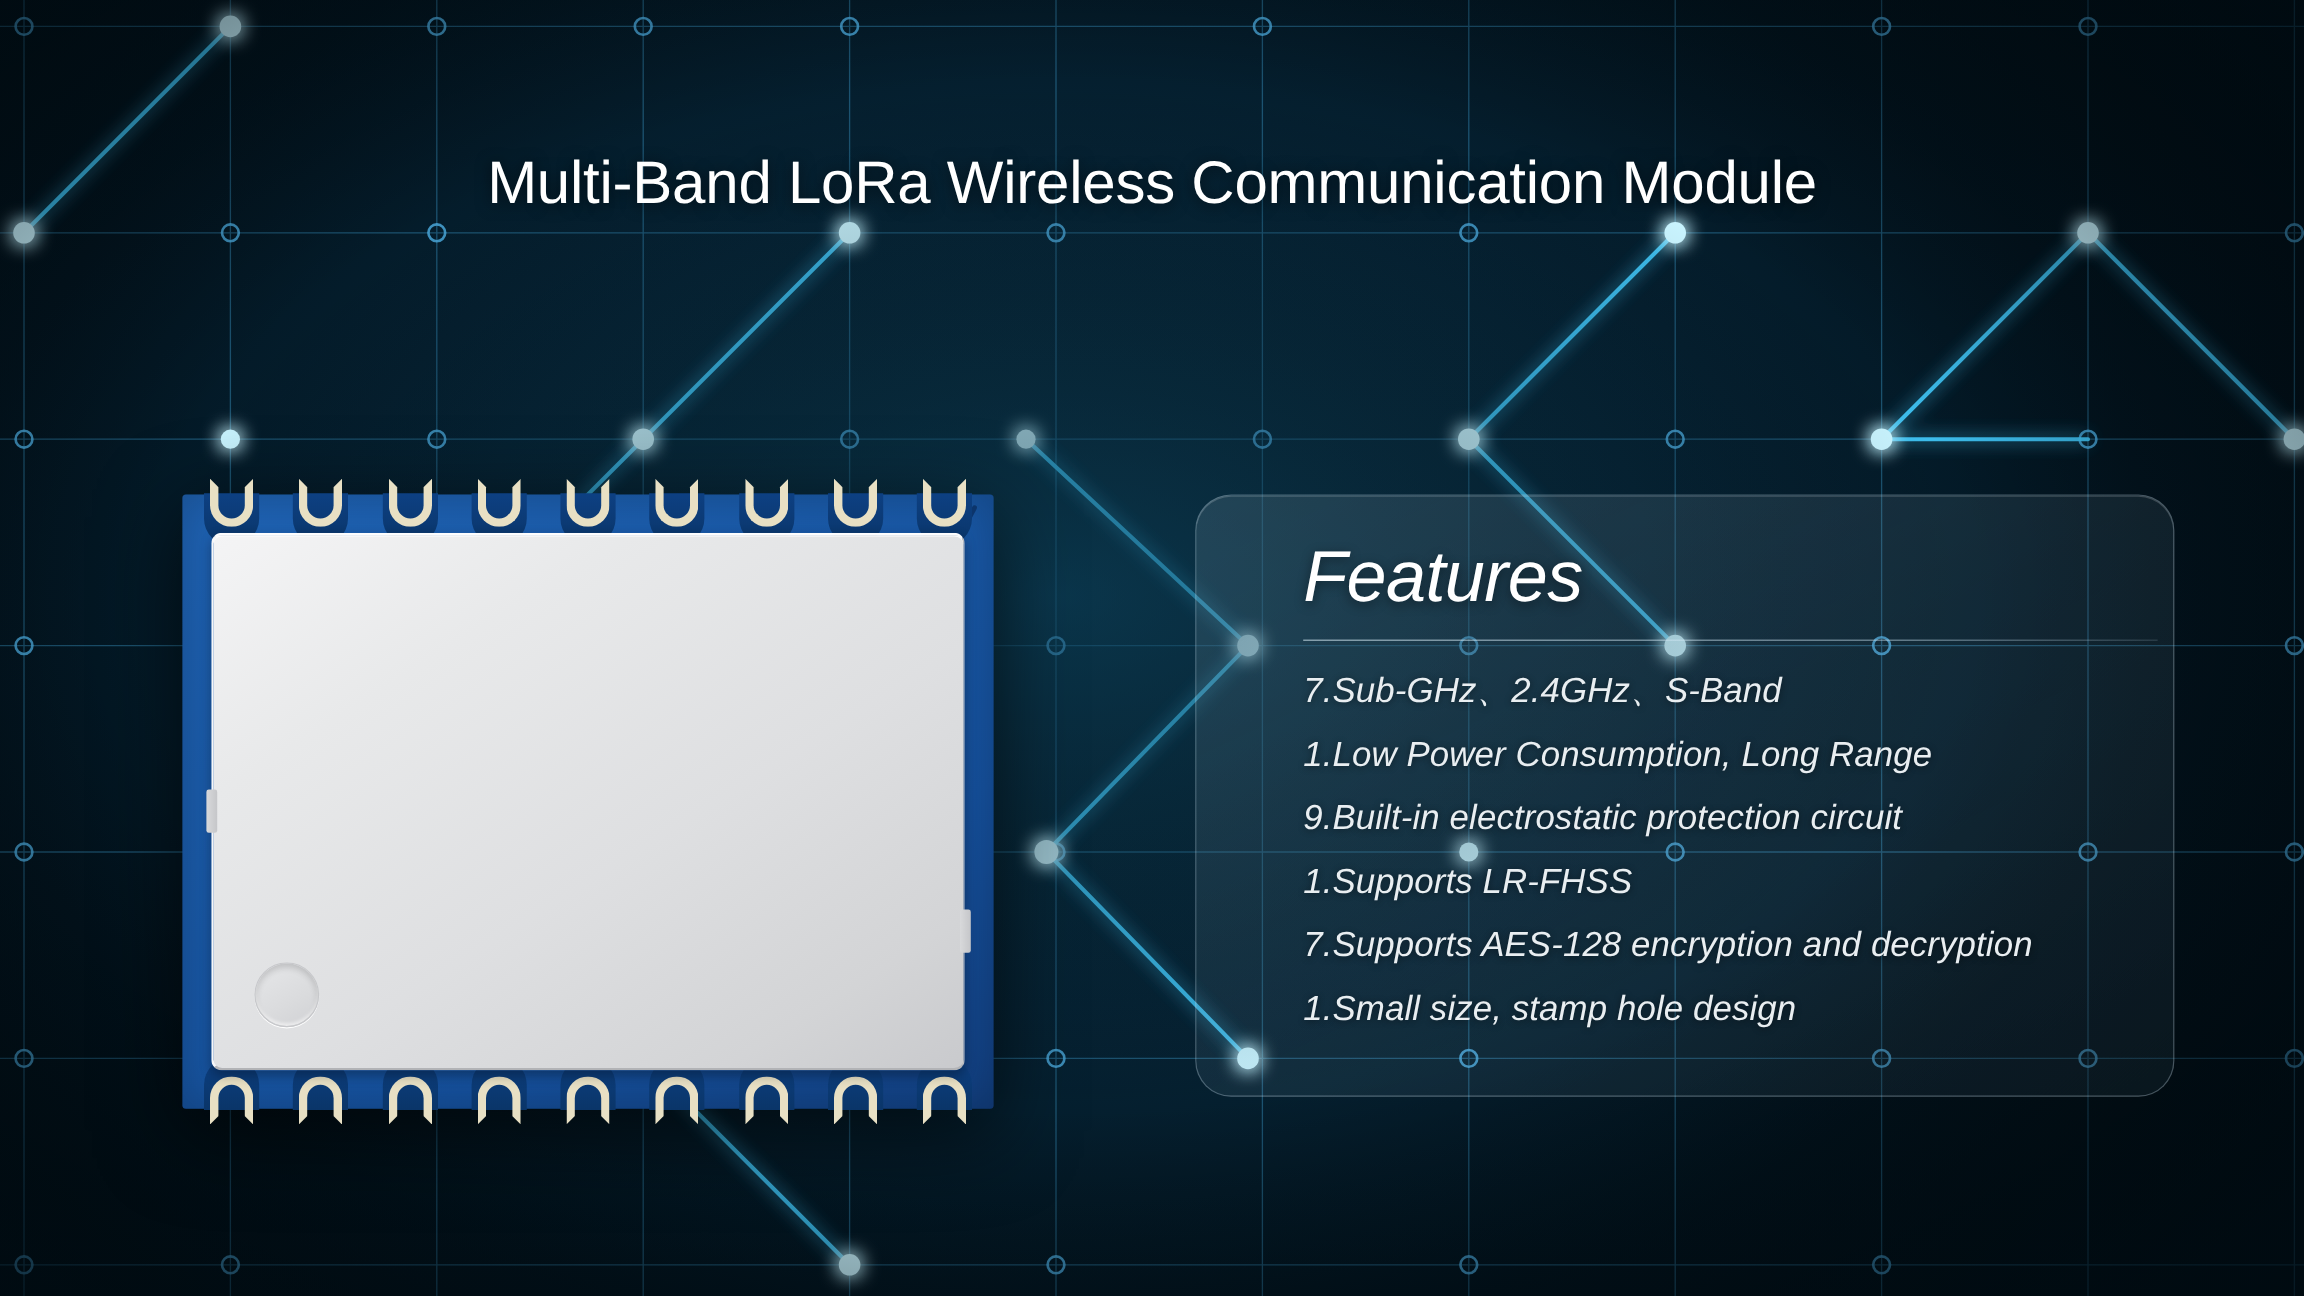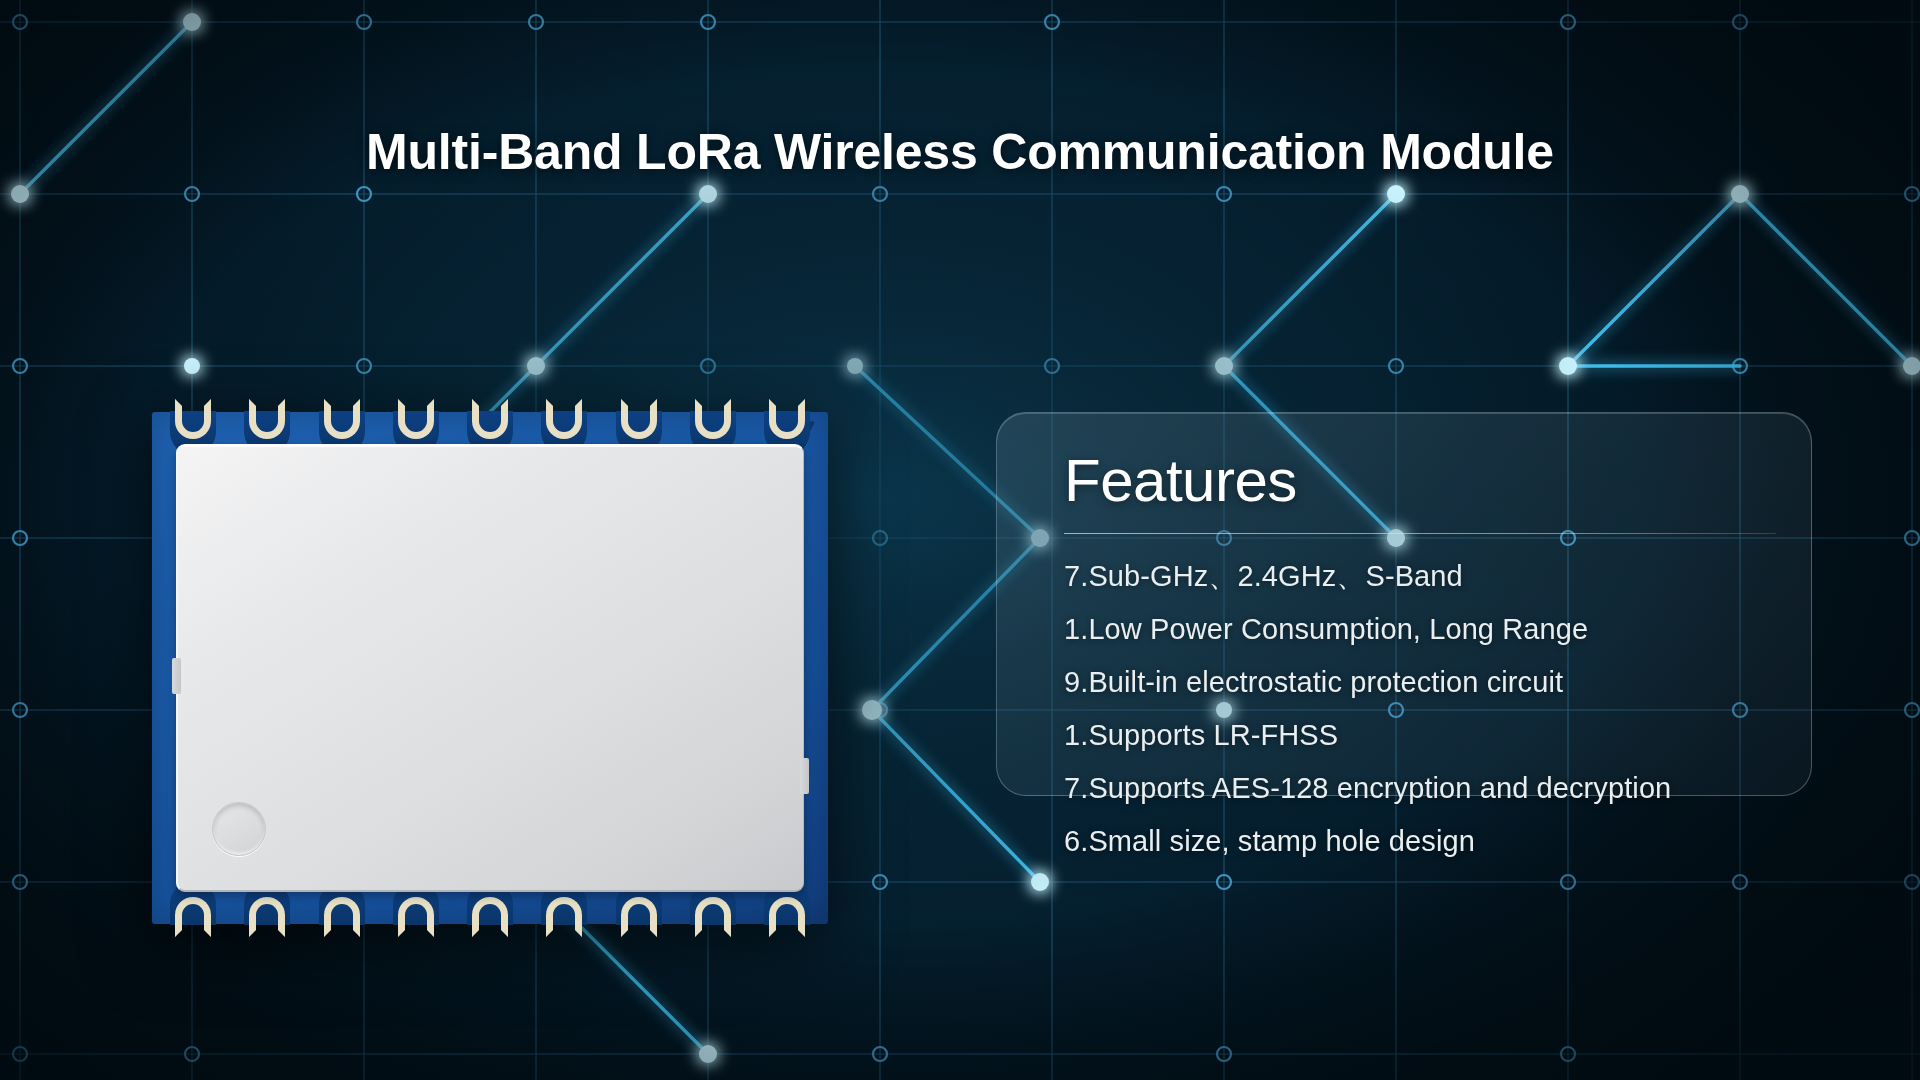--- a/index.html
+++ b/index.html
@@ -44,21 +44,21 @@
     font-weight: bold;
     color: #d2d4d6;
     letter-spacing: -0.5px;
     line-height: 1.0;
     text-shadow: 0 2px 10px rgba(0,0,0,0.55);
   }
 
   #page-subtitle {
     margin-top: 30px;
     font-size: 50px;
-    font-weight: bold;
+    font-weight: normal;
     color: #ffffff;
     letter-spacing: -0.2px;
     line-height: 1.05;
     text-shadow: 0 2px 12px rgba(0,0,0,0.6);
   }
 
   
   #product-module {
     position: absolute;
     left: 152px;
@@ -173,27 +173,28 @@
   }
   .shield-tab.left  { left: -6px;  top: 212px; }
   .shield-tab.right { right: -6px; top: 312px; }
 
   
   #features-panel {
     position: absolute;
     left: 996px;
     top: 412px;
     width: 816px;
-    height: 384px;
+    height: 502px;
     border-radius: 30px;
     background: linear-gradient(155deg, rgba(190,215,230,0.14) 0%, rgba(150,185,205,0.10) 45%, rgba(120,160,185,0.075) 100%);
     border: 1px solid rgba(205,225,238,0.30);
     box-shadow: inset 0 1px 0 rgba(255,255,255,0.18);
     z-index: 7;
-    padding: 38px 0 0 67px;
+    padding: 38px 0 0 89px;
+    font-style: italic;
   }
 
   #features-heading {
     font-size: 60px;
     font-weight: normal;
     color: #ffffff;
     line-height: 1.0;
     letter-spacing: -0.5px;
     text-shadow: 0 2px 10px rgba(0,0,0,0.45);
   }
@@ -412,17 +413,17 @@
 
   <div id="features-panel">
     <div id="features-heading">Features</div>
     <div id="features-divider"></div>
     <ul id="features-list">
       <li class="feature-item">7.Sub-GHz、2.4GHz、S-Band</li>
       <li class="feature-item">1.Low Power Consumption, Long Range</li>
       <li class="feature-item">9.Built-in electrostatic protection circuit</li>
       <li class="feature-item">1.Supports LR-FHSS</li>
       <li class="feature-item">7.Supports AES-128 encryption and decryption</li>
-      <li class="feature-item">6.Small size, stamp hole design</li>
+      <li class="feature-item">1.Small size, stamp hole design</li>
     </ul>
   </div>
 
 </div>
 
 </body></html>

